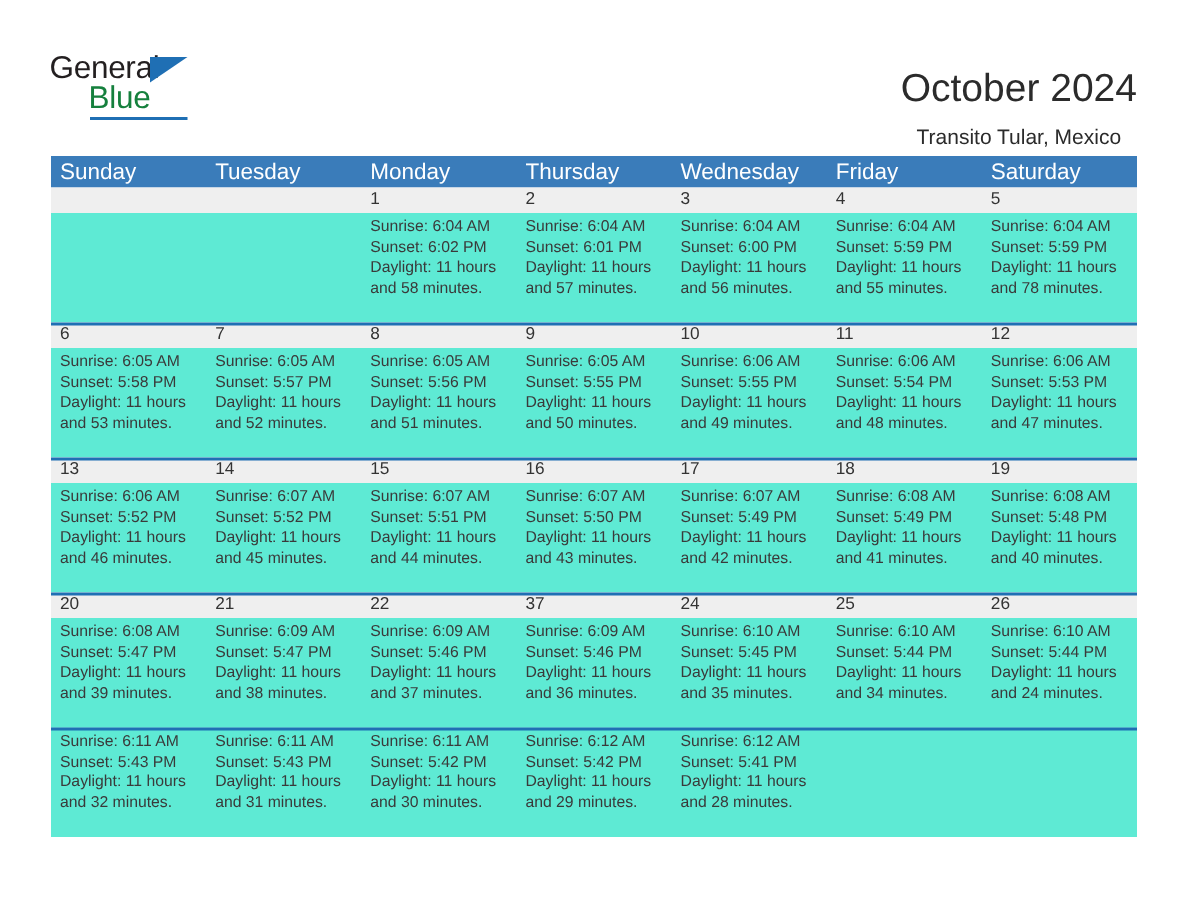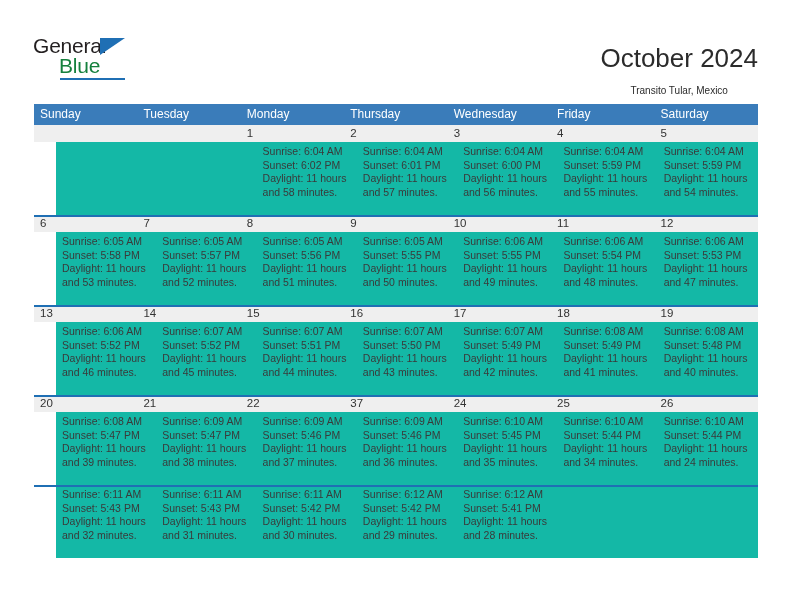--- a/index.html
+++ b/index.html
@@ -80,21 +80,21 @@
   }
   .cal-title {
     font-size: 26px;
     color: #2b2b2b;
     line-height: 32px;
     font-weight: normal;
     margin: 0;
     white-space: nowrap;
   }
   .cal-subtitle {
-    font-size: 10px;
+    font-size: 14px;
     color: #2b2b2b;
     line-height: 18px;
     margin: 8px 0 0 0;
     white-space: nowrap;
   }
 
   
   .calendar {
     position: absolute;
     left: 34px;
@@ -102,41 +102,40 @@
     width: 724px;
   }
   .weekday-row {
     display: flex;
     background: #3a7cba;
     height: 21px;
   }
   .weekday {
     flex: 1 1 0;
     color: #ffffff;
-    font-size: 12px;
+    font-size: 15px;
     line-height: 21px;
     padding-left: 6px;
     box-sizing: border-box;
     overflow: hidden;
     white-space: nowrap;
   }
 
   .week-row {
     position: relative;
   }
   .week-row .daynum-band {
     display: flex;
     background: #efefef;
     height: 17px;
   }
   .week-row .detail-band {
     display: flex;
-    background: #14b8a6;
+    background: #5eead4;
     height: 73px;
-    margin-left: 22px;
   }
   .week-row.sep::before {
     content: "";
     position: absolute;
     left: 0;
     top: 0;
     width: 100%;
     height: 1.5px;
     background: #1f6fb4;
   }
@@ -230,21 +229,21 @@
             <div class="detail">
               <div class="line">Sunrise: 6:04 AM</div>
               <div class="line">Sunset: 5:59 PM</div>
               <div class="line">Daylight: 11 hours</div>
               <div class="line">and 55 minutes.</div>
             </div>
             <div class="detail">
               <div class="line">Sunrise: 6:04 AM</div>
               <div class="line">Sunset: 5:59 PM</div>
               <div class="line">Daylight: 11 hours</div>
-              <div class="line">and 54 minutes.</div>
+              <div class="line">and 78 minutes.</div>
             </div>
           </div>
         </div>
         <div class="week-row sep">
           <div class="daynum-band">
             <div class="daynum">6</div>
             <div class="daynum">7</div>
             <div class="daynum">8</div>
             <div class="daynum">9</div>
             <div class="daynum">10</div>

